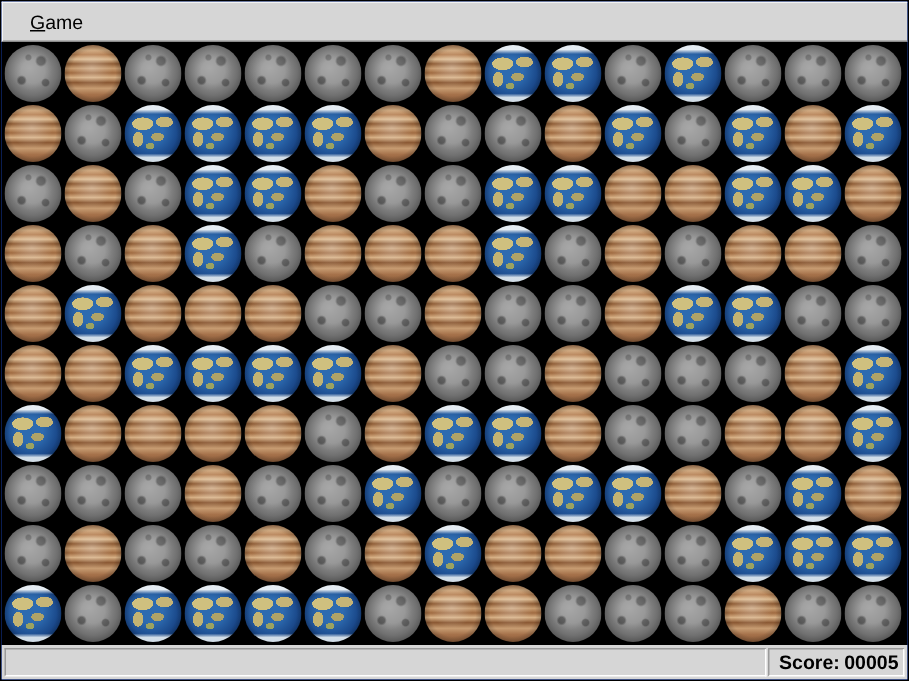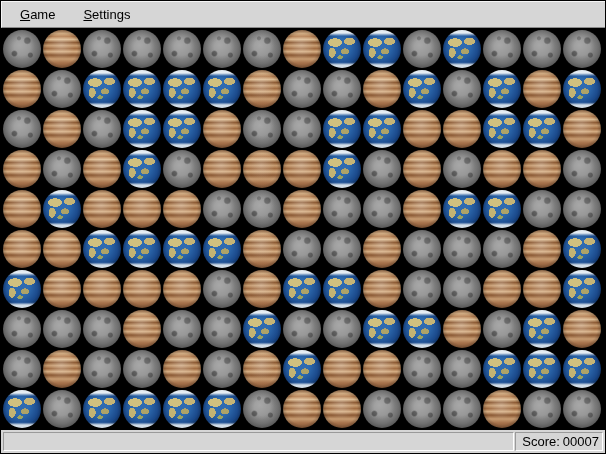--- a/index.html
+++ b/index.html
@@ -72,21 +72,21 @@
       radial-gradient(ellipse 4px 3px at 45% 72%, #9aa261 0 70%, rgba(0,0,0,0) 71%),
       radial-gradient(circle at 50% 50%, rgba(0,0,0,0) 0 58%, rgba(0,0,0,.42) 92%),
       radial-gradient(circle at 46% 45%, #2e6bb0 0 28%, #1b4a8c 60%, #0d2f63 92%);
   }
   
   .statusbar {
     flex:0 0 23px; height:23px;
     background:#d6d6d6;
     display:flex; align-items:stretch;
     padding:2px 2px 2px 2px;
-    font-size:13px; color:#000;
+    font-size:13px; color:#000;font-weight:bold;
   }
   .status-frame {
     flex:1 1 auto;
     border:1px solid;
     border-color:#9a9a9a #ffffff #ffffff #9a9a9a;
     margin-right:1px;
   }
   .score-frame {
     flex:0 0 auto;
     border:1px solid;
@@ -98,21 +98,20 @@
   .score-frame span { margin-right:3px; }
   .score-frame span:last-child { margin-right:0; }
 </style>
 </head>
 <body>
 
 <div class="window">
 
   <div class="menubar">
     <div class="menu-item"><span class="mn">G</span><span>ame</span></div>
-    <div class="menu-item"><span class="mn">S</span><span>ettings</span></div>
   </div>
 
   <div class="board">
     <div class="grid">
         <div class="cell">
           <div class="ball moon"></div>
         </div>
         <div class="cell">
           <div class="ball jupiter"></div>
         </div>
@@ -560,17 +559,17 @@
         <div class="cell">
           <div class="ball moon"></div>
         </div>
       </div>
   </div>
 
   <div class="statusbar">
     <div class="status-frame"></div>
     <div class="score-frame">
       <span>Score:</span>
-      <span>00007</span>
+      <span>00005</span>
     </div>
   </div>
 
 </div>
 
 </body></html>

